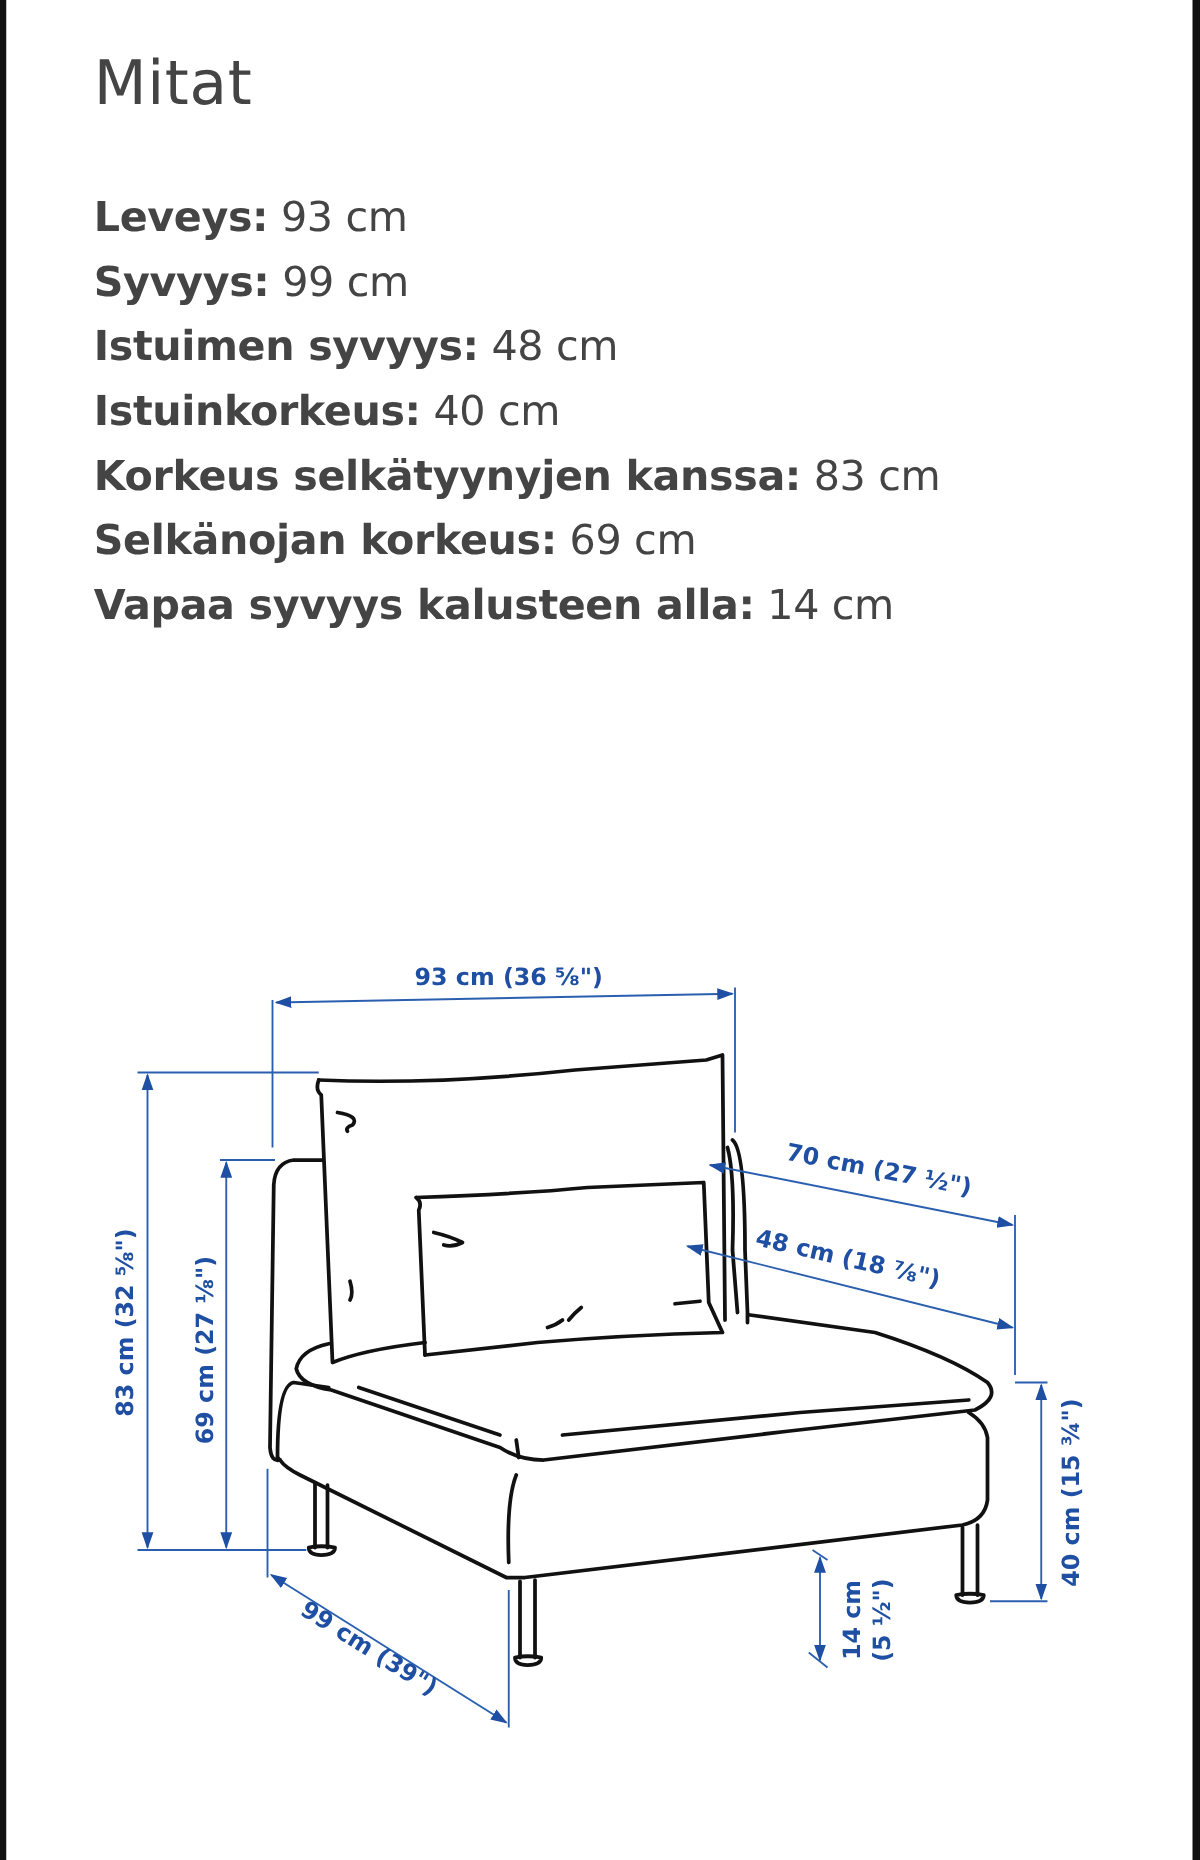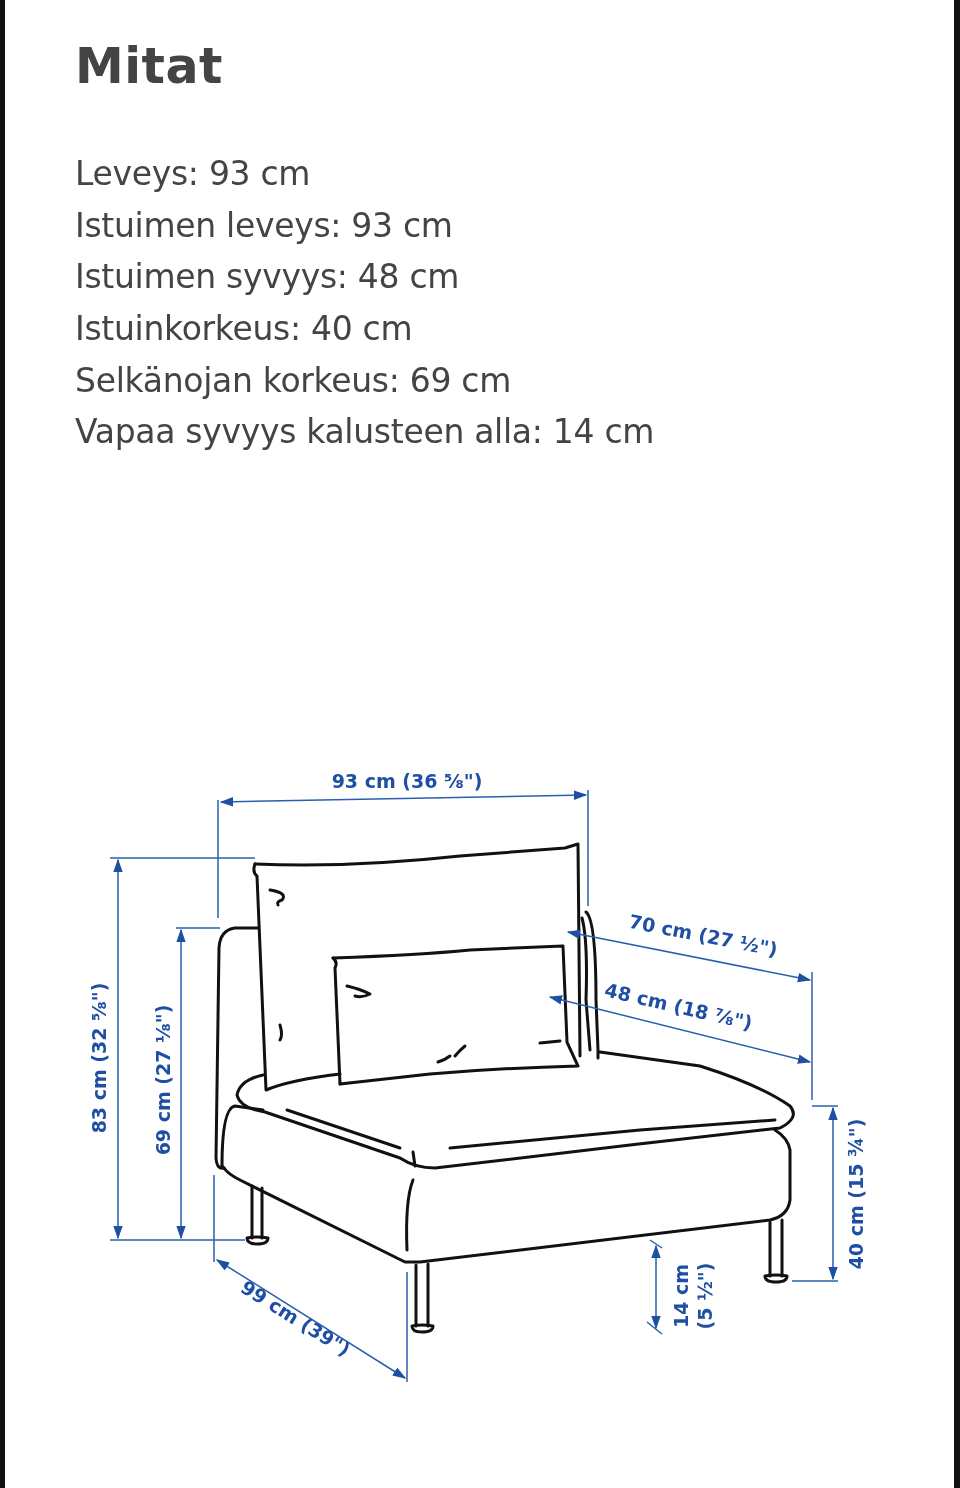--- a/index.html
+++ b/index.html
@@ -5,42 +5,43 @@
     html, body { margin: 0; padding: 0; }
     body {
       width: 960px; height: 1488px; background: #111; position: relative; overflow: hidden;
       font-family: "DejaVu Sans", "Liberation Sans", sans-serif;
     }
     .page {
       position: absolute; left: 5px; top: 0; width: 949px; height: 1488px; background: #fff;
     }
     .title {
       position: absolute; left: 70px; top: 38px; margin: 0;
-      font-size: 49px; font-weight: bold; color: #444; letter-spacing: 0.5px;
+      font-size: 49px; font-weight: normal; color: #444; letter-spacing: 0.5px;
     }
     .specs { position: absolute; left: 70px; top: 148px; margin: 0; padding: 0; list-style: none; }
     .spec {
       height: 51.7px; line-height: 51.7px; font-size: 33px; color: #444; white-space: nowrap;
       letter-spacing: -0.3px;
     }
-    .spec .k { font-weight: normal; }
+    .spec .k { font-weight: bold; }
     .diagram { position: absolute; left: 0; top: 0; }
     .dimlabel { font-family: "DejaVu Sans", sans-serif; font-weight: bold; font-size: 19px; fill: #1f4fa3; }
   </style>
 </head>
 <body>
 
 <div class="page">
   <h1 class="title">Mitat</h1>
 
   <ul class="specs">
     <li class="spec"><span class="k">Leveys:</span> <span>93 cm</span></li>
-    <li class="spec"><span class="k">Istuimen leveys:</span> <span>93 cm</span></li>
+    <li class="spec"><span class="k">Syvyys:</span> <span>99 cm</span></li>
     <li class="spec"><span class="k">Istuimen syvyys:</span> <span>48 cm</span></li>
     <li class="spec"><span class="k">Istuinkorkeus:</span> <span>40 cm</span></li>
+    <li class="spec"><span class="k">Korkeus selkätyynyjen kanssa:</span> <span>83 cm</span></li>
     <li class="spec"><span class="k">Selkänojan korkeus:</span> <span>69 cm</span></li>
     <li class="spec"><span class="k">Vapaa syvyys kalusteen alla:</span> <span>14 cm</span></li>
   </ul>
 
   <svg class="diagram" width="949" height="1488" viewBox="5 0 949 1488">
     <defs>
       <marker id="ah" viewBox="0 0 10 10" refX="9" refY="5" markerWidth="9" markerHeight="9" orient="auto-start-reverse">
         <path d="M0,1.5 L10,5 L0,8.5 z" fill="#1f4fa3"></path>
       </marker>
     </defs>

